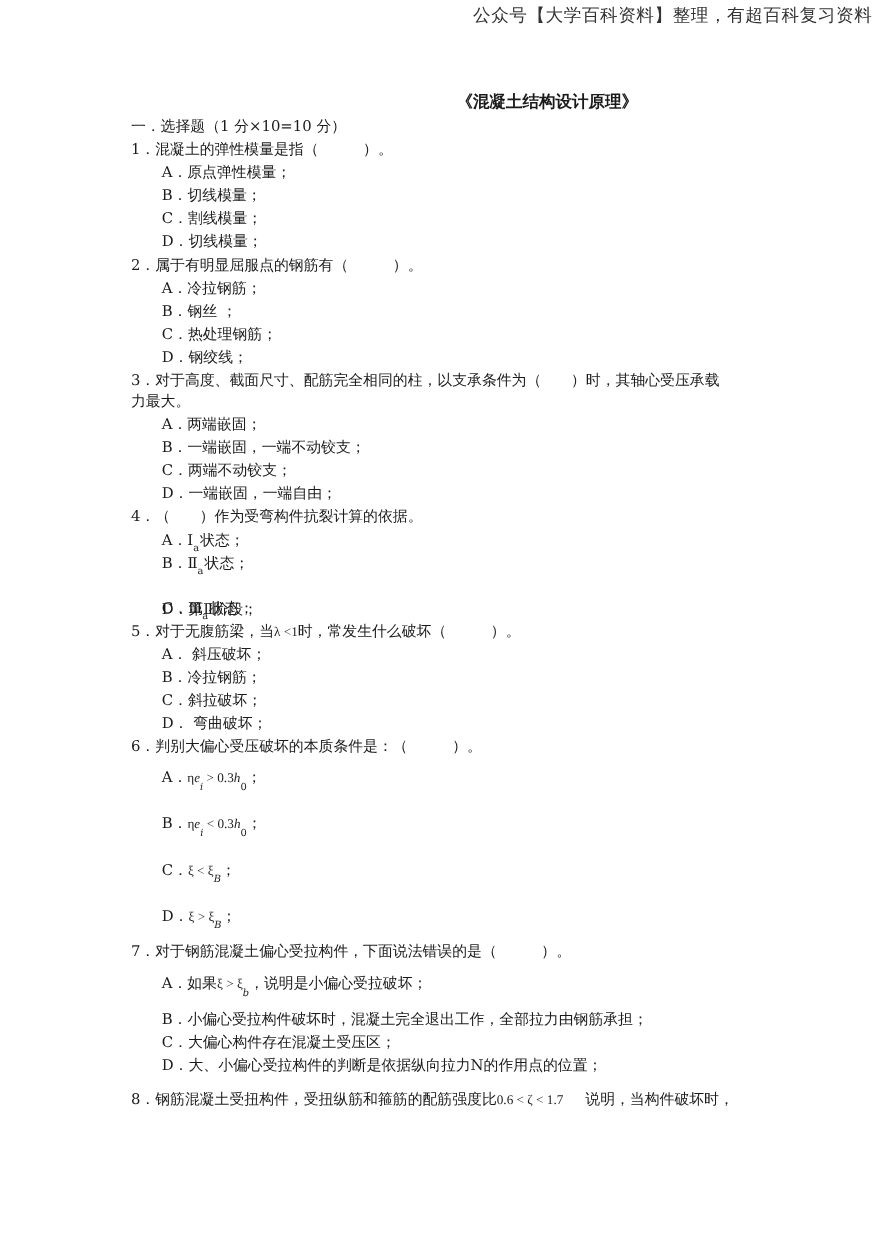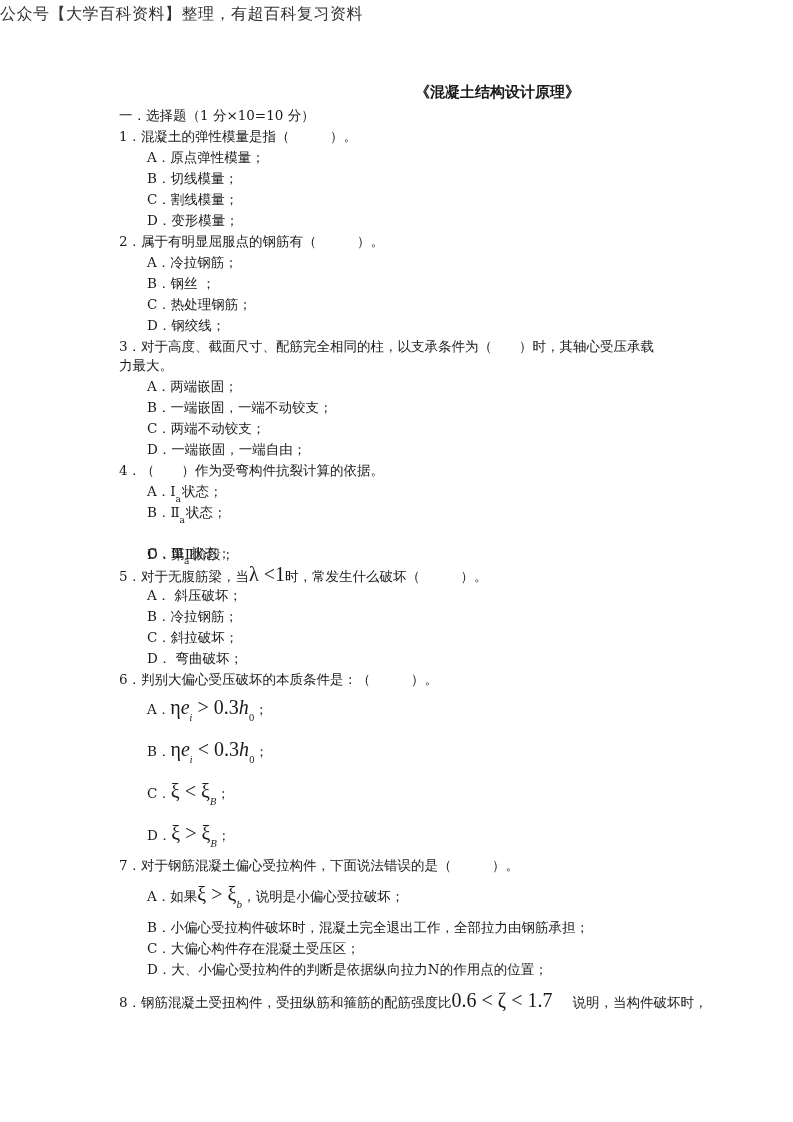--- a/index.html
+++ b/index.html
@@ -13,21 +13,21 @@
       position: relative;
       overflow: hidden;
       font-family: "DejaVu Serif", "Liberation Serif", serif;
       color: #1a1a1a;
     }
     .watermark {
       position: absolute;
       top: 4px;
       left: 0;
       width: 793px;
-      text-align: left;
+      text-align: right;
       font-size: 16px;
       color: #333;
       letter-spacing: 0.5px;
     }
     .doc-title {
       position: absolute;
       top: 83px;
       left: 0;
       width: 793px;
       text-align: center;
@@ -39,21 +39,21 @@
     .line {
       position: absolute;
       font-size: 13.5px;
       white-space: nowrap;
       line-height: 18px;
     }
     .q { left: 119px; }
     .opt { left: 147px; }
     .math {
       font-family: "Liberation Serif", "DejaVu Serif", serif;
-      font-size: 20px;
+      font-size: 12px;
     }
     .mi { font-style: italic; }
     .sub {
       font-size: 9px;
       position: relative;
       top: 7px;
       font-style: italic;
     }
     .sub-a {
       font-size: 9px;
@@ -68,21 +68,21 @@
 <div class="watermark">公众号【大学百科资料】整理，有超百科复习资料</div>
 
 <div class="doc-title"><span style="margin-left:180px">《混凝土结构设计原理》</span></div>
 
 <div class="line q" style="top:106px">一．选择题（1 分×10=10 分）</div>
 
 <div class="line q" style="top:127px">1．混凝土的弹性模量是指（　　　）。</div>
 <div class="line opt" style="top:148px">A．原点弹性模量；</div>
 <div class="line opt" style="top:169px">B．切线模量；</div>
 <div class="line opt" style="top:190px">C．割线模量；</div>
-<div class="line opt" style="top:211px">D．变形模量；</div>
+<div class="line opt" style="top:211px">D．切线模量；</div>
 
 <div class="line q" style="top:232px">2．属于有明显屈服点的钢筋有（　　　）。</div>
 <div class="line opt" style="top:253px">A．冷拉钢筋；</div>
 <div class="line opt" style="top:274px">B．钢丝 ；</div>
 <div class="line opt" style="top:295px">C．热处理钢筋；</div>
 <div class="line opt" style="top:316px">D．钢绞线；</div>
 
 <div class="line q" style="top:337px">3．对于高度、截面尺寸、配筋完全相同的柱，以支承条件为（　　）时，其轴心受压承载</div>
 <div class="line q" style="top:356px">力最大。</div>
 <div class="line opt" style="top:377px">A．两端嵌固；</div>

